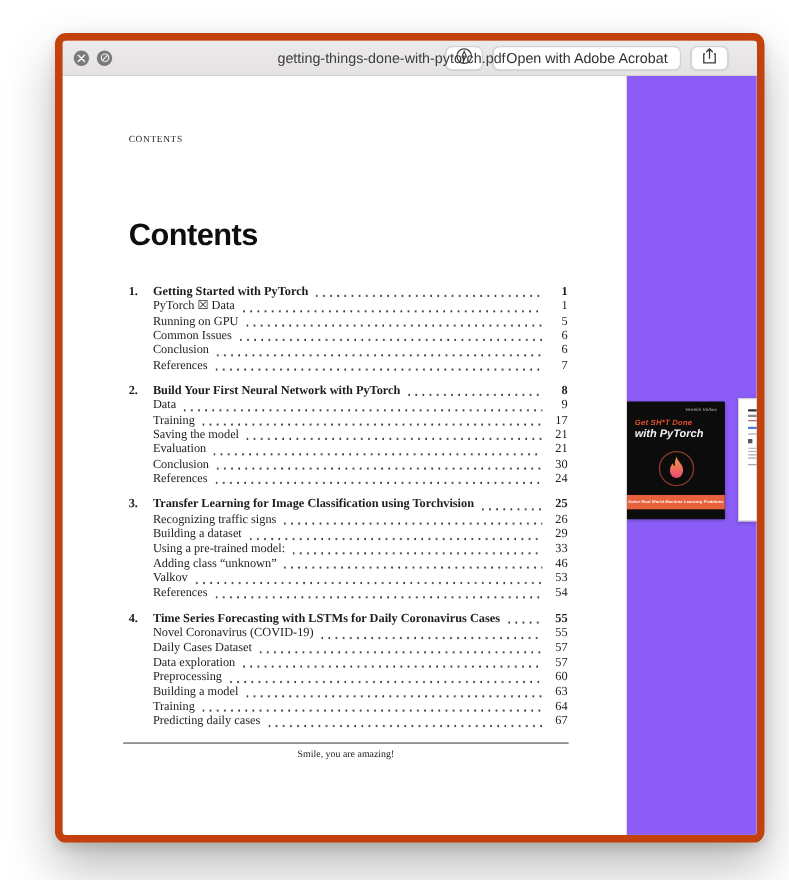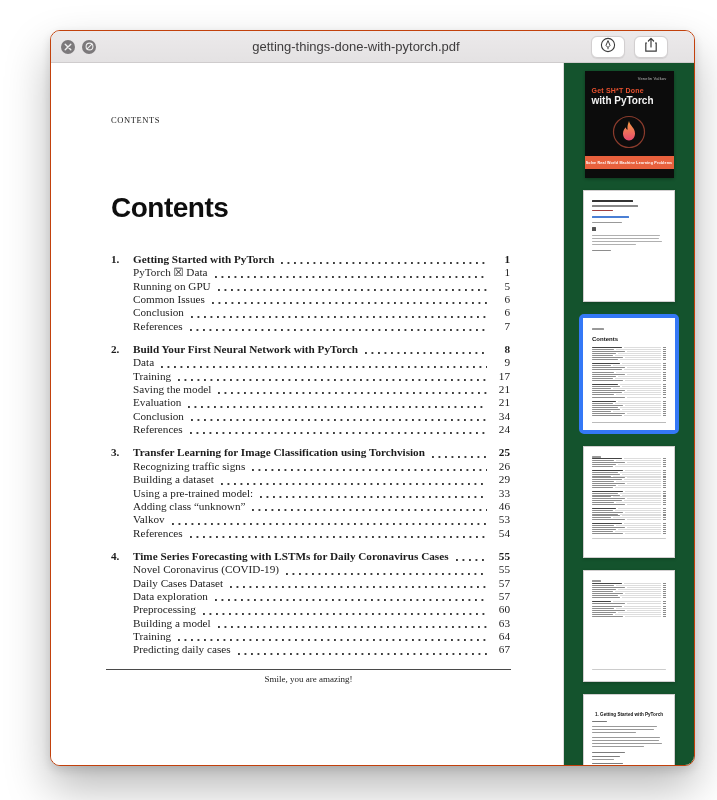--- a/index.html
+++ b/index.html
@@ -3,21 +3,21 @@
 <meta charset="utf-8">
 <style>
   html,body{margin:0;padding:0;}
   body{
     width:717px;height:800px;background:#ffffff;overflow:hidden;
     font-family:"Liberation Sans",sans-serif;position:relative;
   }
   
   .window{
     position:absolute;left:50px;top:30px;width:645px;height:736px;
-    background:#ffffff;border:1px solid #c2410c;border-radius:10px;
+    background:#ffffff;border:7px solid #c2410c;border-radius:10px;
     box-shadow:0 22px 45px rgba(0,0,0,.28),0 4px 10px rgba(0,0,0,.12);
     overflow:hidden;display:flex;flex-direction:column;box-sizing:border-box;
   }
   
   .titlebar{
     height:32px;flex:0 0 32px;background:linear-gradient(#eceaeb,#e4e2e3);
     border-bottom:1px solid #cfcccd;display:flex;align-items:center;
     padding:0 10px;position:relative;box-sizing:border-box;
   }
   .tl-btn{
@@ -63,22 +63,22 @@
   }
   .toc-page{width:18px;flex:0 0 18px;text-align:right;}
   .doc-footer{margin-top:12px;margin-left:-5px;width:405px;}
   .doc-footer .rule{border-top:1px solid #4a4a4a;height:0;}
   .doc-footer .quote{
     text-align:center;font-size:9px;color:#1c1c1c;margin-top:4px;
     font-family:"Liberation Serif",serif;
   }
   
   .thumb-rail{
-    flex:1;background:#14532d;display:flex;flex-direction:column;align-items:center;
-    padding-top:8px;gap:12px;overflow:hidden;
+    flex:1;background:#8b5cf6;display:flex;flex-direction:row;align-items:center;
+    padding-top:8px;gap:12px;overflow:hidden;font-style:italic;
   }
   .thumb{position:relative;cursor:default;}
   .thumb-page{
     width:92px;height:112px;background:#ffffff;border:1px solid #d2cfd0;
     box-shadow:0 1px 3px rgba(0,0,0,.22);box-sizing:border-box;padding:9px 8px;
     overflow:hidden;
   }
   .thumb.selected .sel-frame{
     border:3px solid #3478f6;border-radius:5px;padding:1px;background:#3478f6;
   }
@@ -134,20 +134,21 @@
     <div class="tb-right">
       <button class="tb-btn icon-only">
         <span>
           <svg width="16" height="16" viewBox="0 0 16 16">
               <circle cx="8" cy="8" r="6.6" fill="none" stroke="#3c3c3c" stroke-width="1.1"></circle>
               <path d="M8 3.6 L10 8.4 L8 10.6 L6 8.4 Z" fill="none" stroke="#3c3c3c" stroke-width="1"></path>
               <path d="M8 10.6 L8 12.2" stroke="#3c3c3c" stroke-width="1"></path>
             </svg>
         </span>
       </button>
+      <button class="tb-btn">Open with Adobe Acrobat</button>
       <button class="tb-btn icon-only">
         <span>
           <svg width="14" height="16" viewBox="0 0 14 16">
               <path d="M3 6 L1.8 6 L1.8 14.2 L12.2 14.2 L12.2 6 L11 6" fill="none" stroke="#3c3c3c" stroke-width="1.2"></path>
               <path d="M7 10 L7 1.6 M4.4 4 L7 1.4 L9.6 4" fill="none" stroke="#3c3c3c" stroke-width="1.2" stroke-linecap="round" stroke-linejoin="round"></path>
             </svg>
         </span>
       </button>
     </div>
   </div>
@@ -224,21 +225,21 @@
             <div class="toc-row">
               <span class="toc-num"></span>
               <span class="toc-label">Evaluation</span>
               <span class="toc-leader"></span>
               <span class="toc-page">21</span>
             </div>
             <div class="toc-row">
               <span class="toc-num"></span>
               <span class="toc-label">Conclusion</span>
               <span class="toc-leader"></span>
-              <span class="toc-page">34</span>
+              <span class="toc-page">30</span>
             </div>
             <div class="toc-row">
               <span class="toc-num"></span>
               <span class="toc-label">References</span>
               <span class="toc-leader"></span>
               <span class="toc-page">24</span>
             </div>
           </div>
           <div class="toc-section">
             <div class="toc-row chapter">

